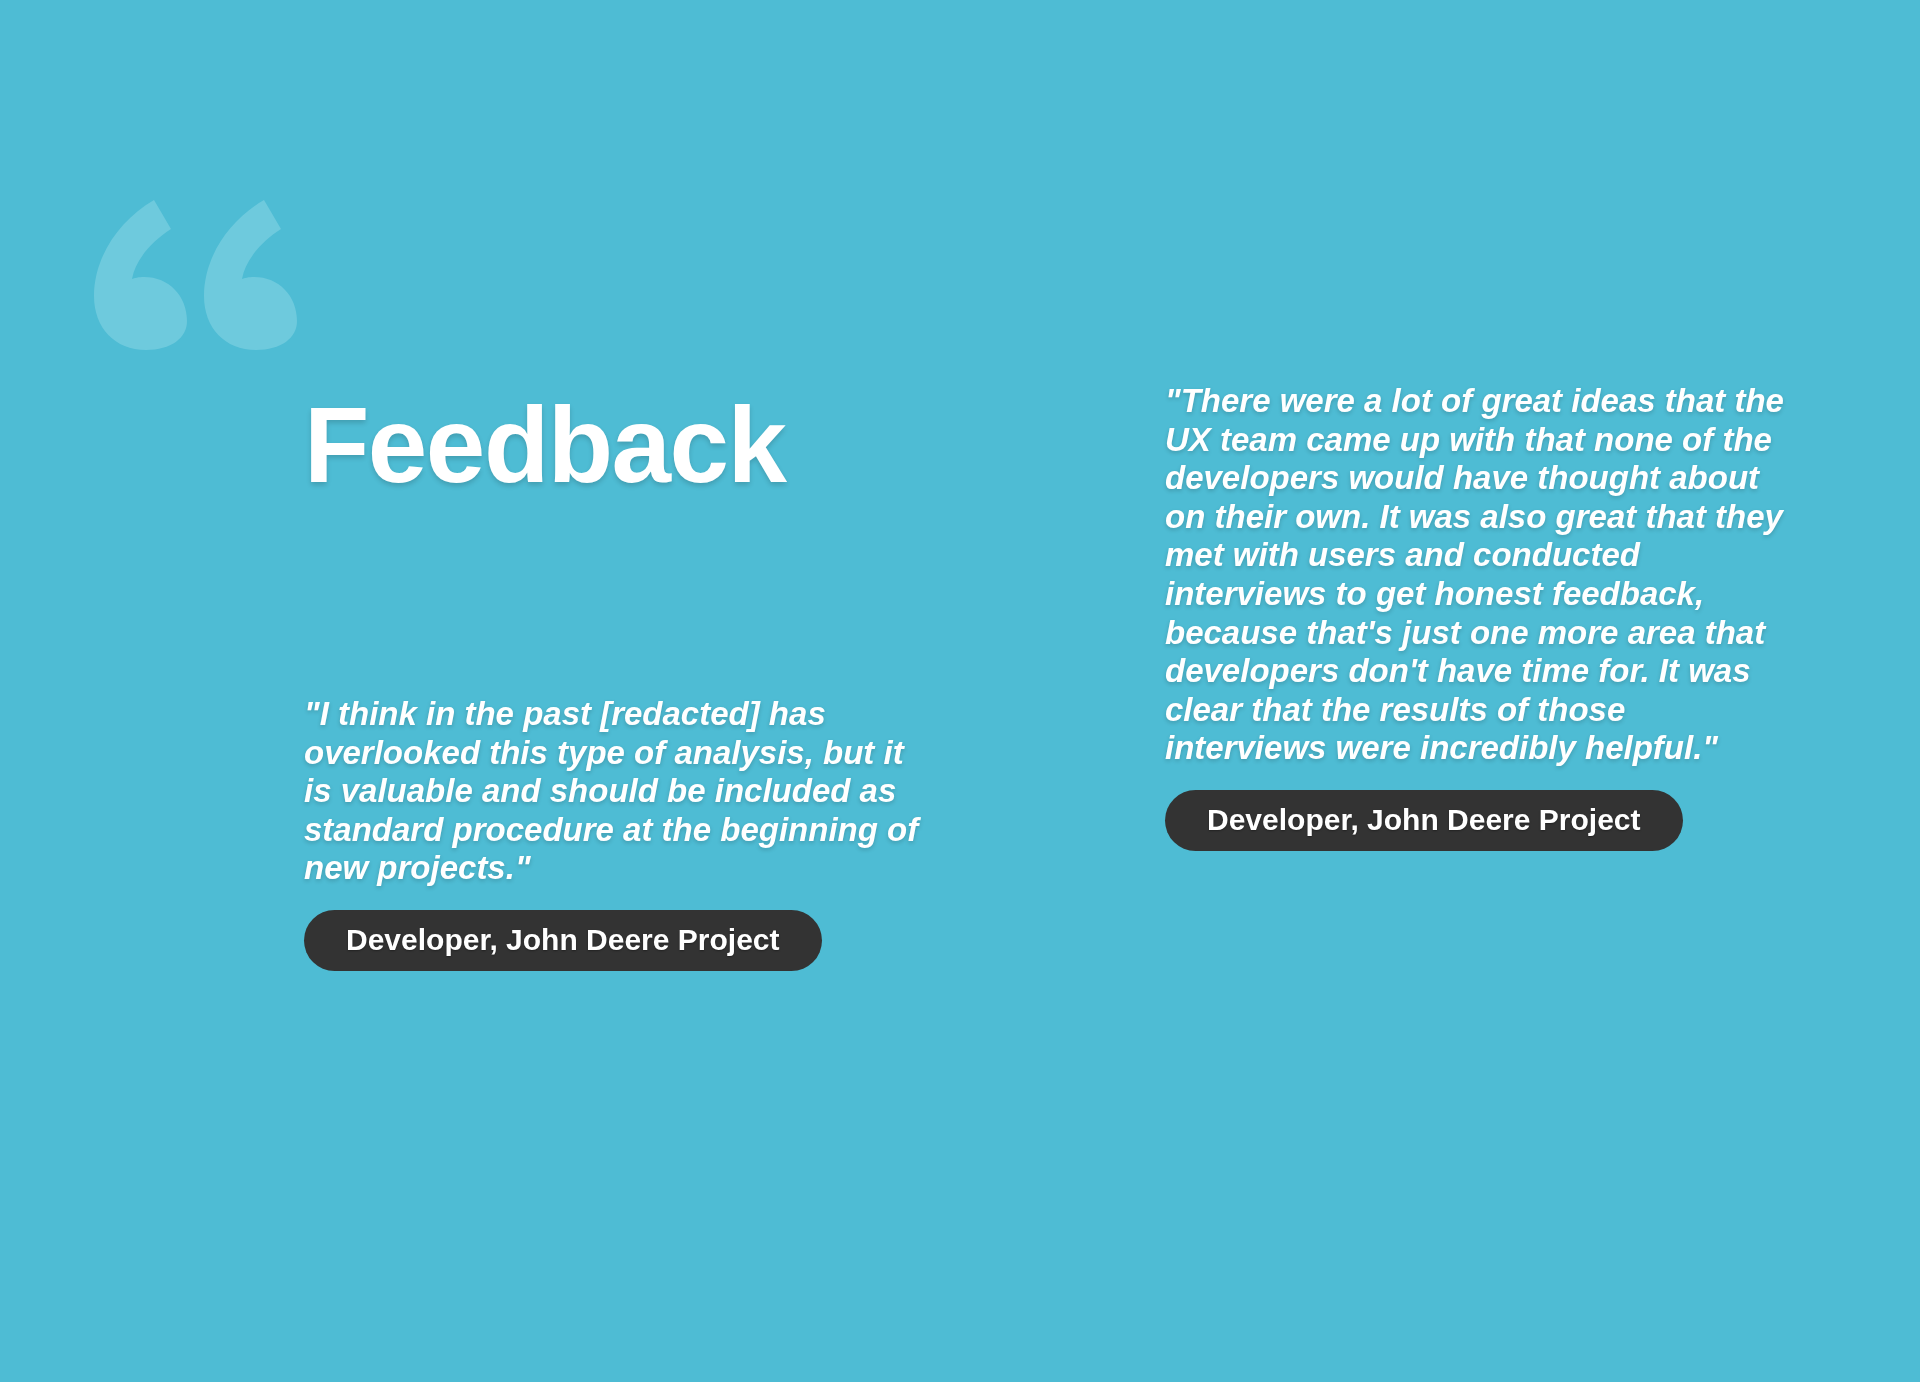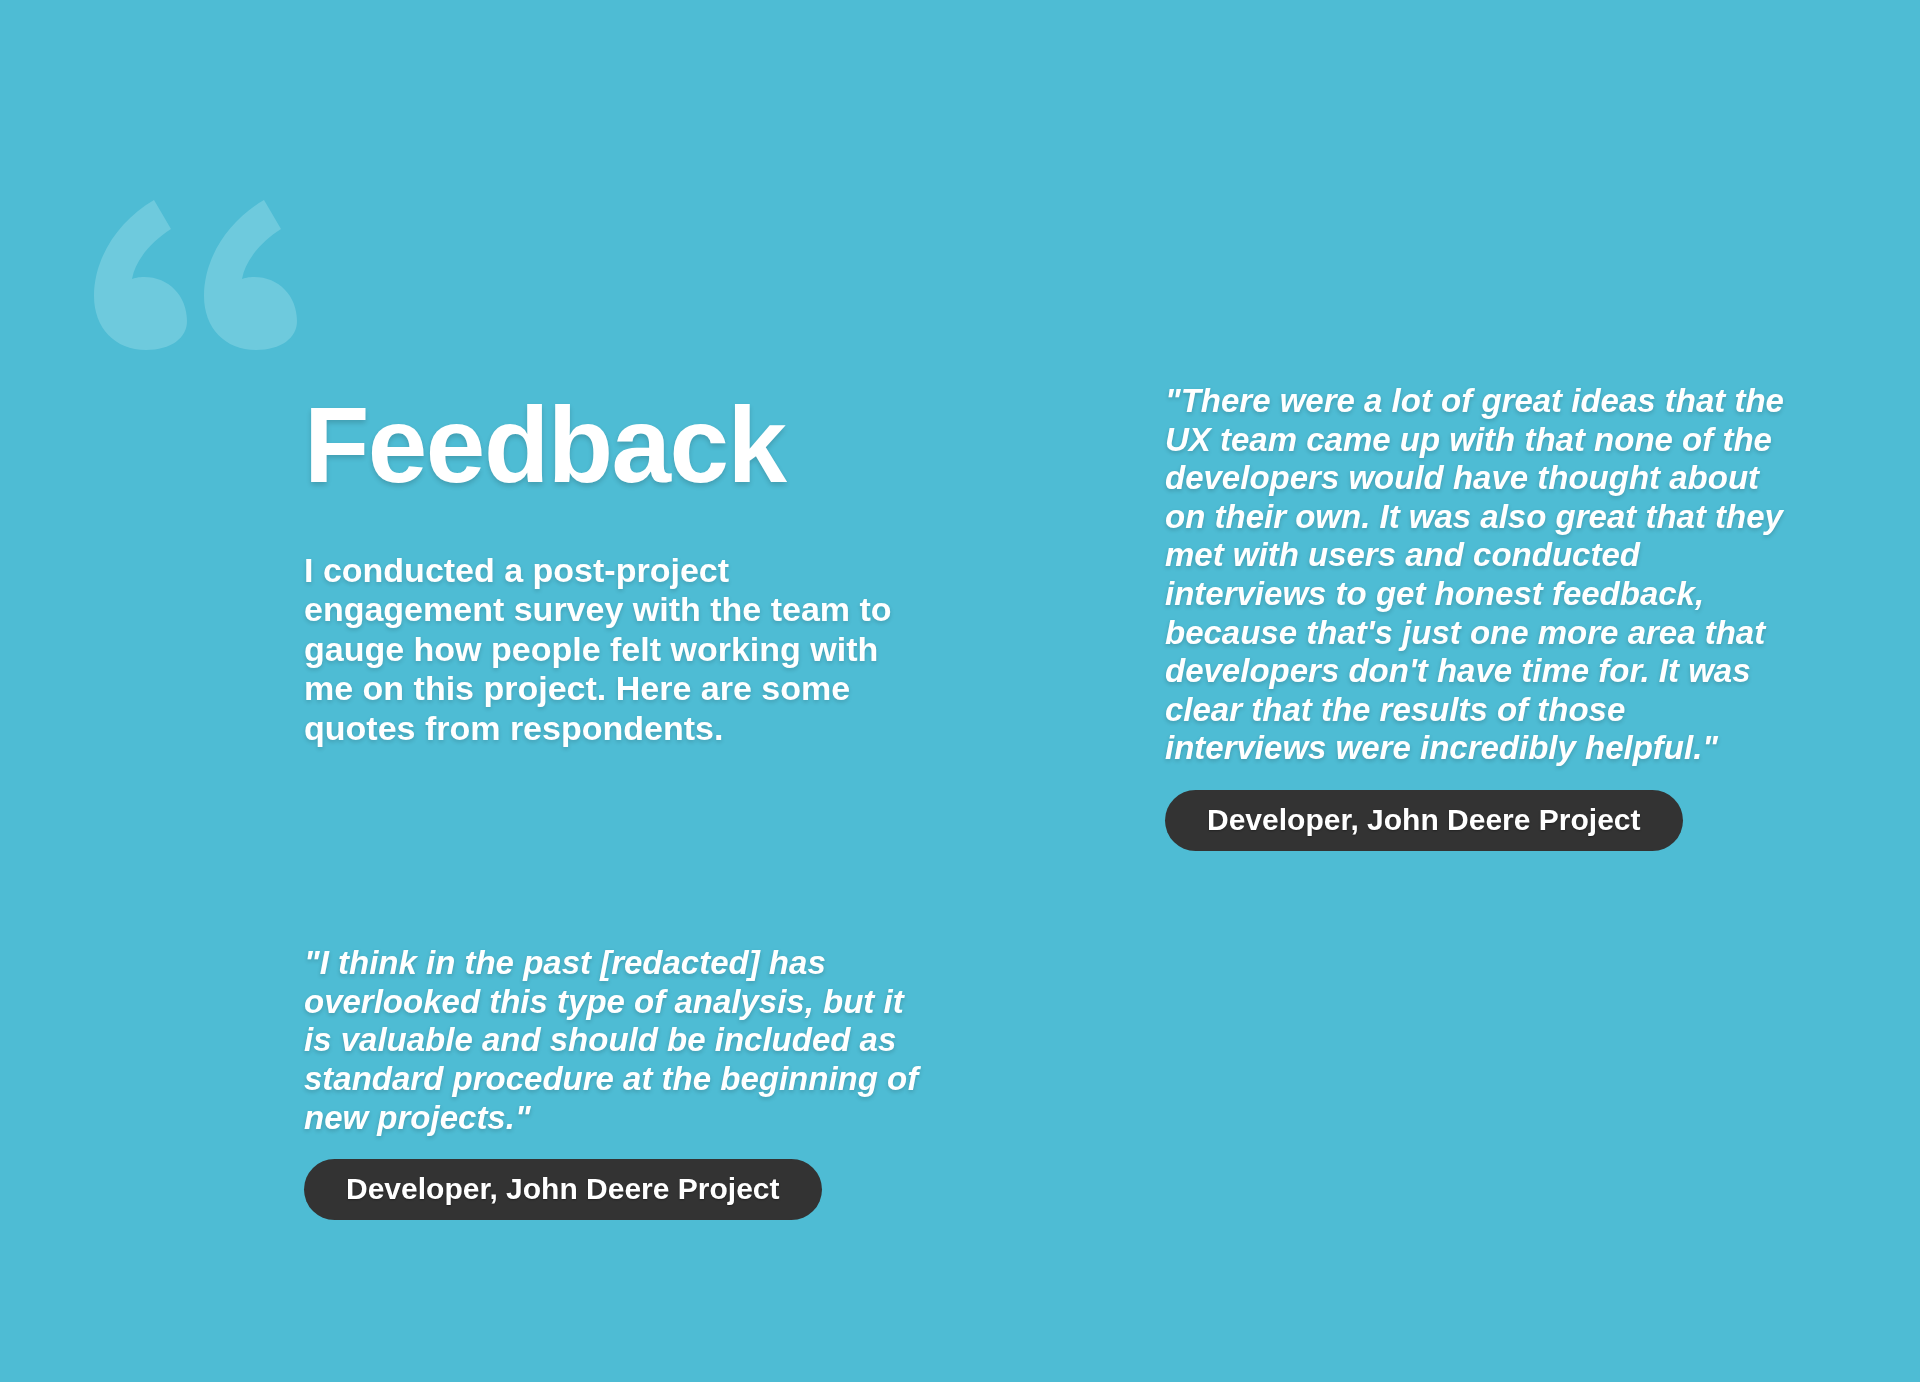--- a/index.html
+++ b/index.html
@@ -118,21 +118,20 @@
         <path d="M58 200c-31 0-52-22-52-54 0-38 24-75 60-96l17 29c-22 14-36 33-39 50 2-1 7-2 12-2 25 0 43 19 43 44 0 17-16 29-41 29z"></path>
         <path d="M168 200c-31 0-52-22-52-54 0-38 24-75 60-96l17 29c-22 14-36 33-39 50 2-1 7-2 12-2 25 0 43 19 43 44 0 17-16 29-41 29z"></path>
       </g>
     </svg>
   </div>
 
   <div class="col-left">
 
     <h1 class="page-title">Feedback</h1>
 
-    <p class="intro">I conducted a post-project engagement survey with the team to gauge how people felt working with me on this project. Here are some quotes from respondents.</p>
 
     <div class="quote-block quote-left">
       <p class="quote-text">"I think in the past [redacted] has overlooked this type of analysis, but it is valuable and should be included as standard procedure at the beginning of new projects."</p>
       <div class="attribution">Developer, John Deere Project</div>
     </div>
 
   </div>
 
   <div class="col-right">
 

